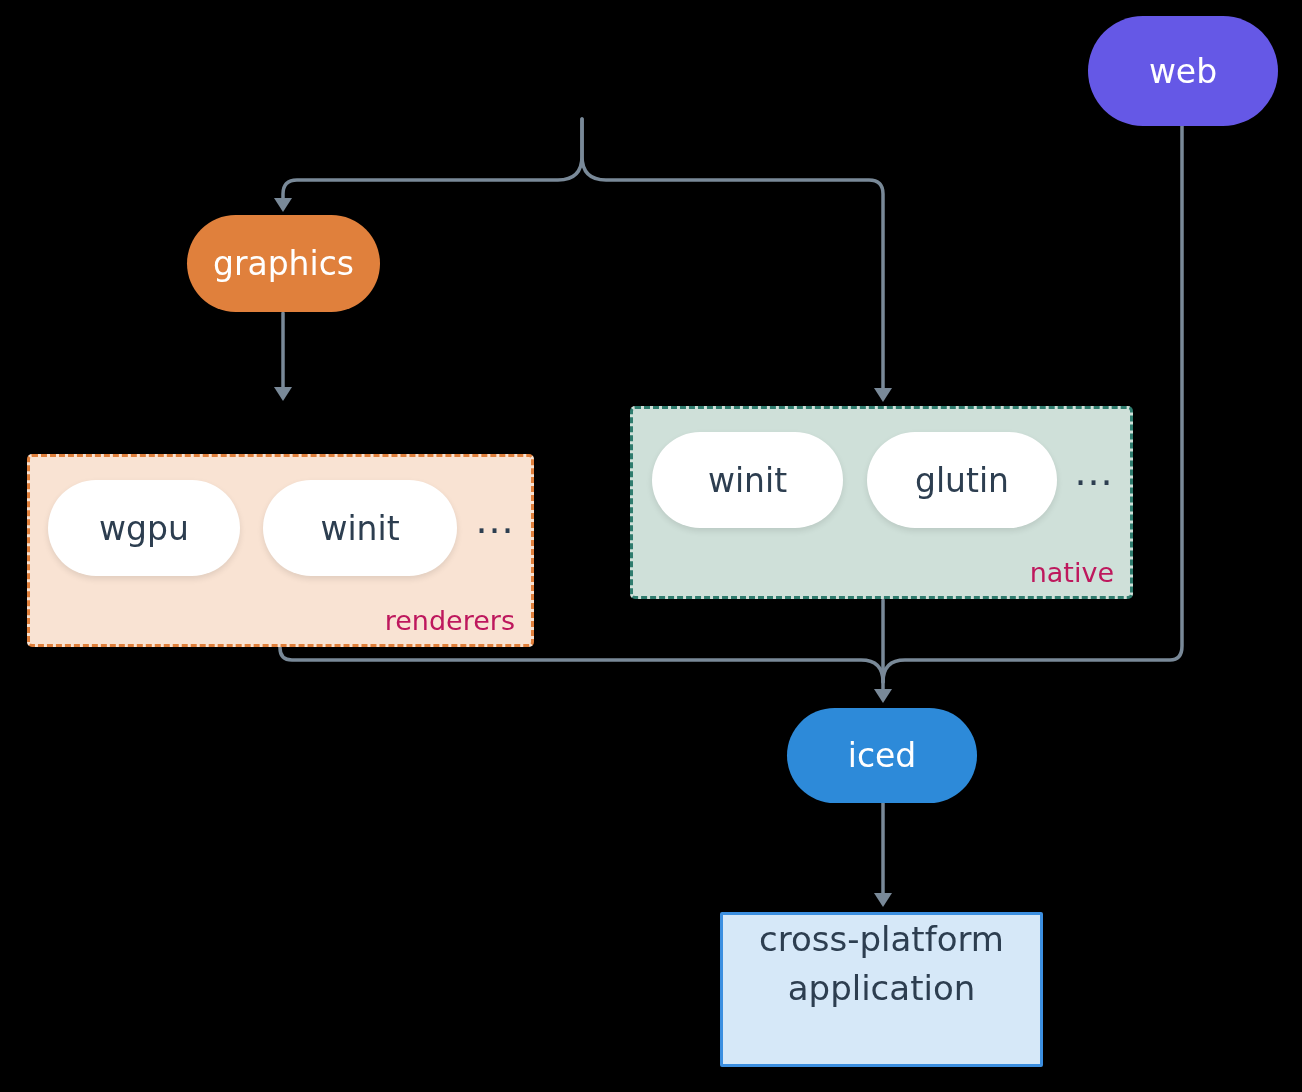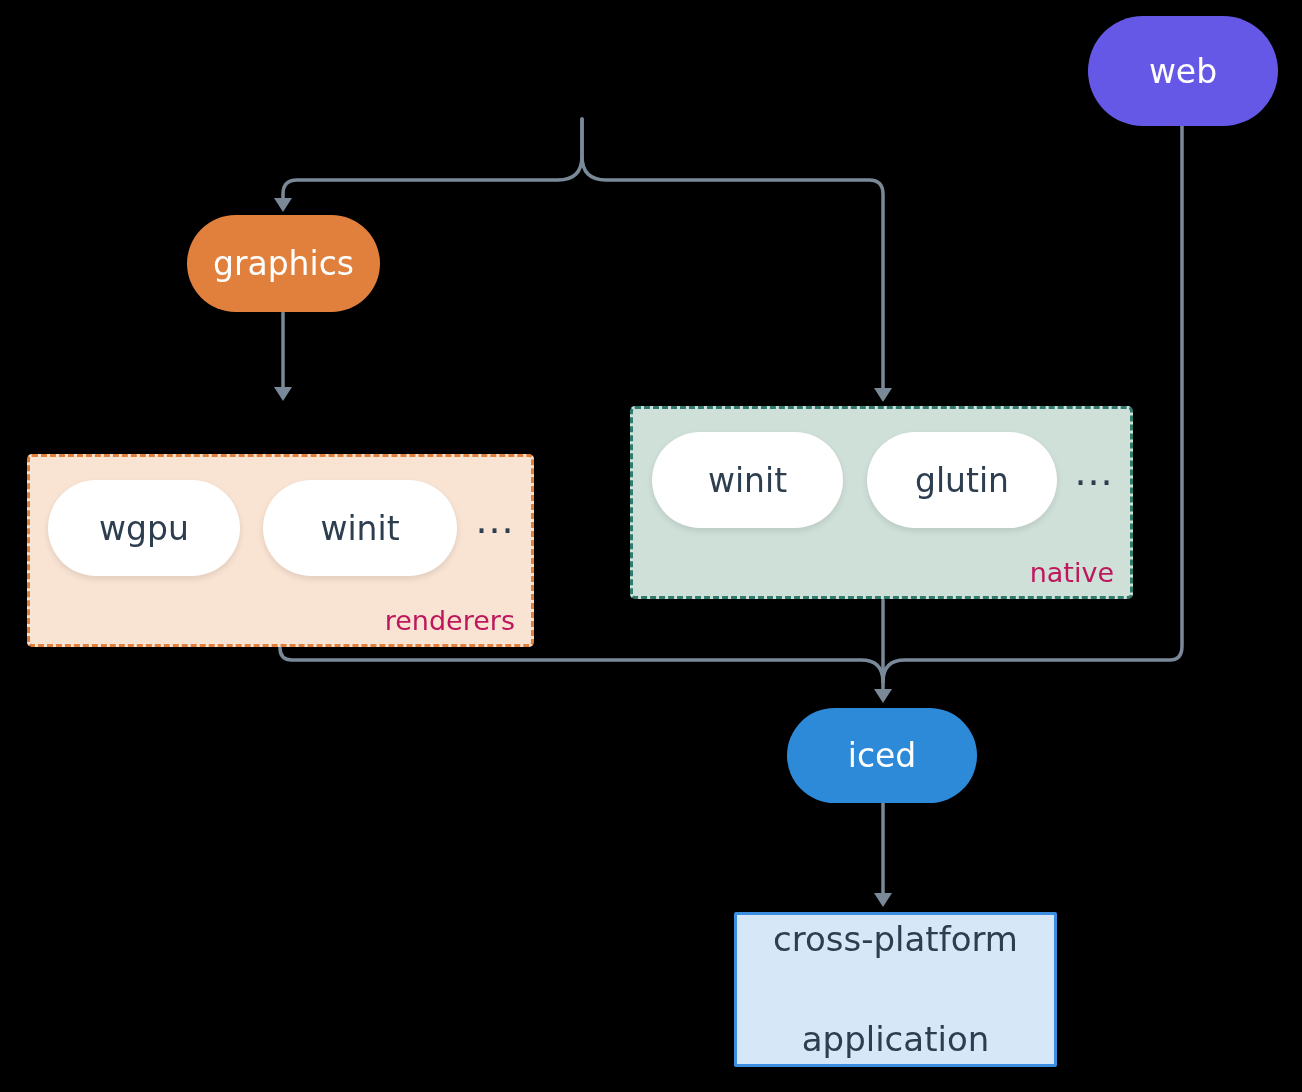--- a/index.html
+++ b/index.html
@@ -87,26 +87,25 @@
     top: 912px;
     width: 323px;
     height: 155px;
     box-sizing: border-box;
     background: #d6e8f8;
     border: 3px solid #3c8fe0;
     border-radius: 2px;
     display: flex;
     flex-direction: column;
     align-items: center;
-    justify-content: space-between;
+    justify-content: flex-start;
     font-size: 34px;
     line-height: 1.45;
     color: #2d3e50;
     text-align: center;
-    margin-left: 14px;
   }
   
   #node-native   { left: 487px; top: 24px;  width: 191px; height: 95px; }
   #node-web      { left: 1088px; top: 16px; width: 190px; height: 110px; }
   #node-graphics { left: 187px; top: 215px; width: 193px; height: 97px; justify-content: center; }
   #node-iced     { left: 787px; top: 708px; width: 190px; height: 95px; align-items: center; }
   #group-renderers { left: 27px;  top: 406px; width: 507px; height: 193px; margin-top: 48px; }
   #group-shells    { left: 630px; top: 406px; width: 503px; height: 193px; }
   #pill-wgpu   { left: 18px;  top: 23px; width: 192px; height: 96px; }
   #pill-glow   { left: 233px; top: 23px; width: 194px; height: 96px; }

